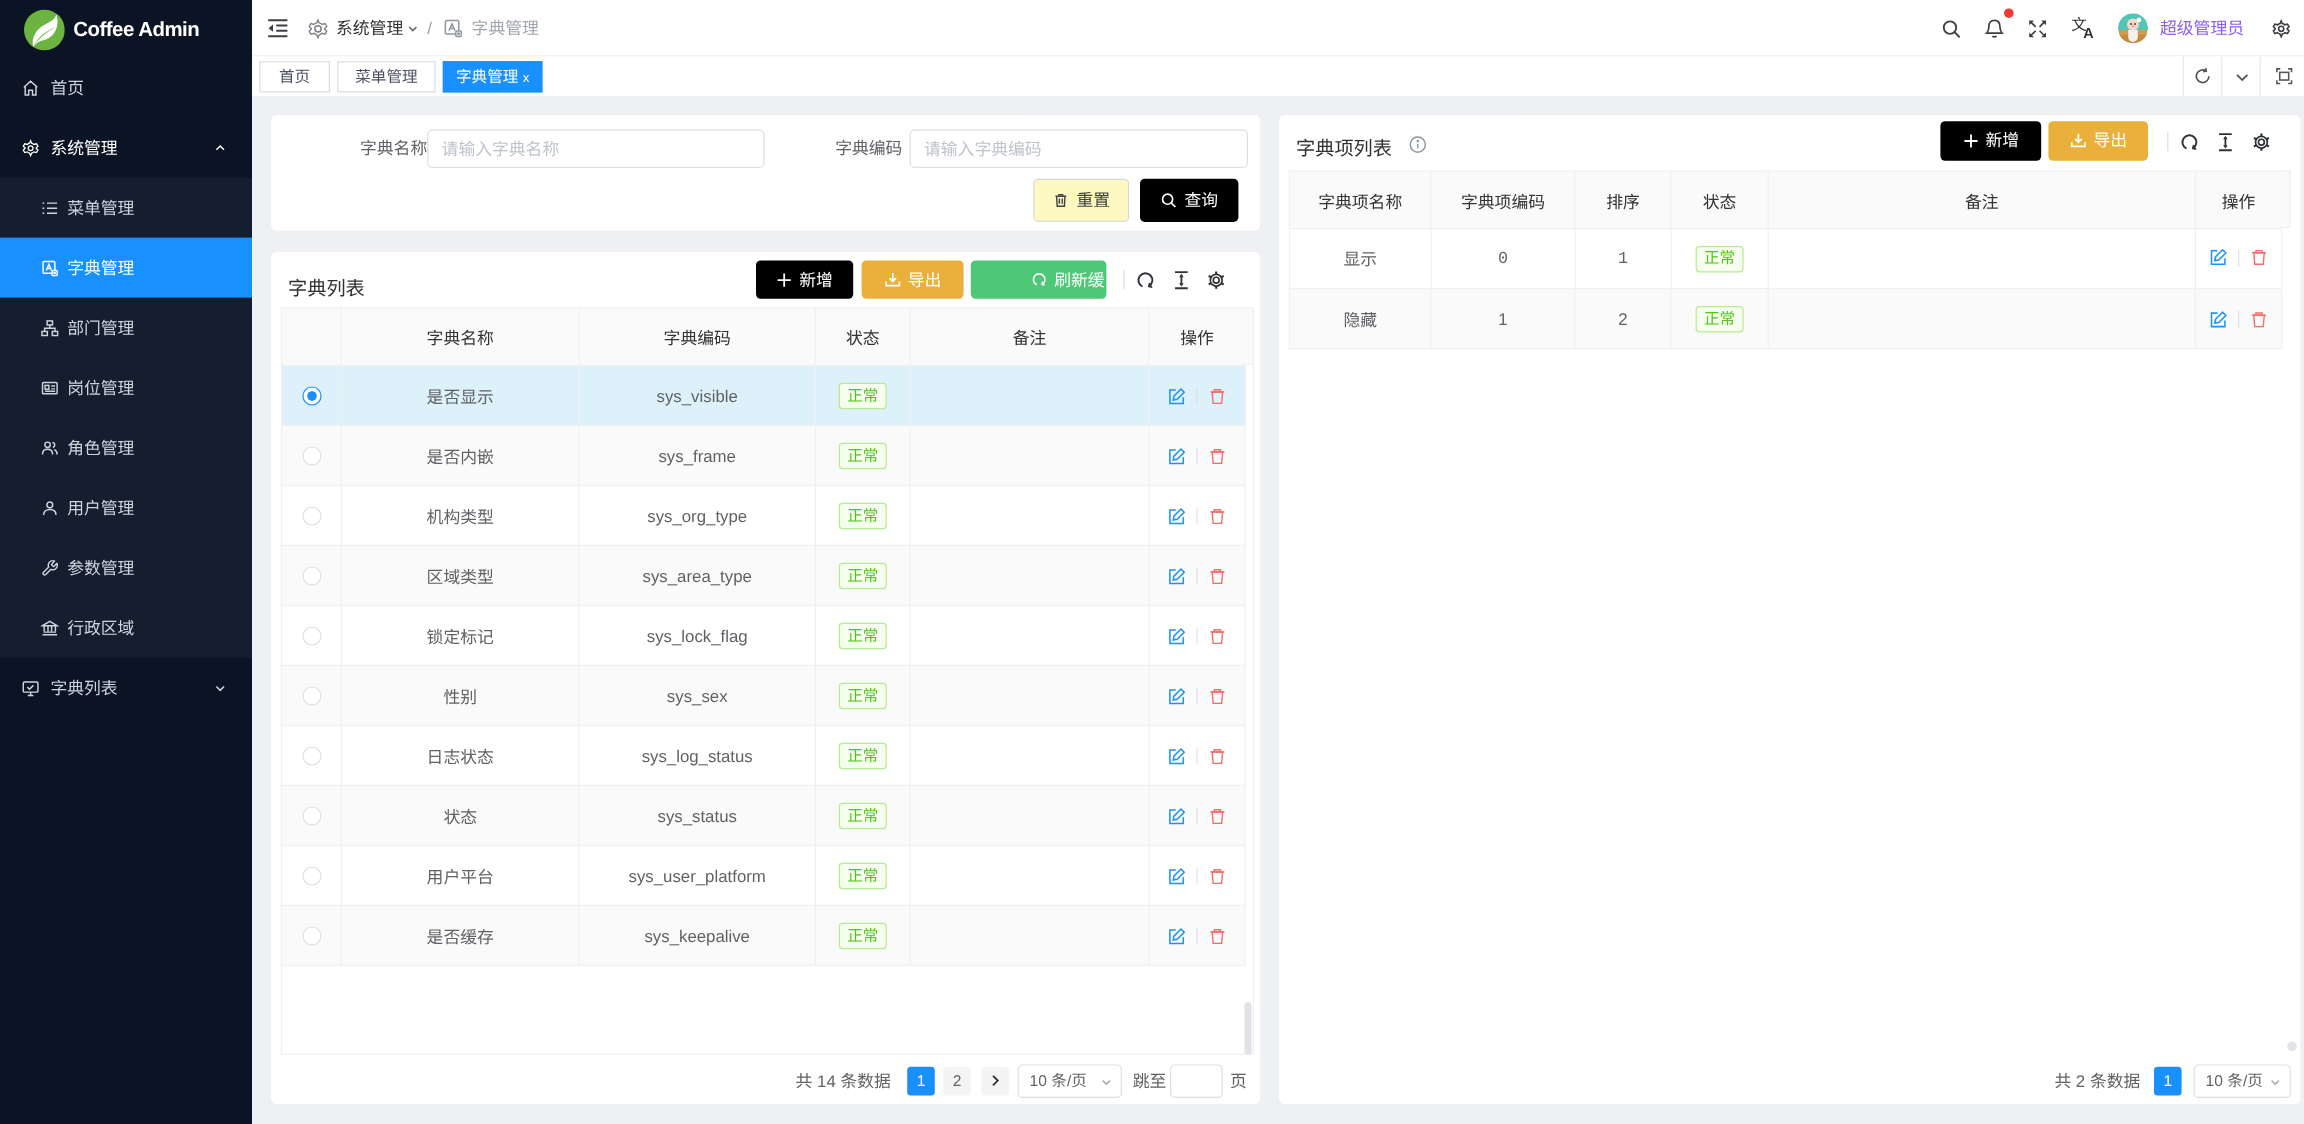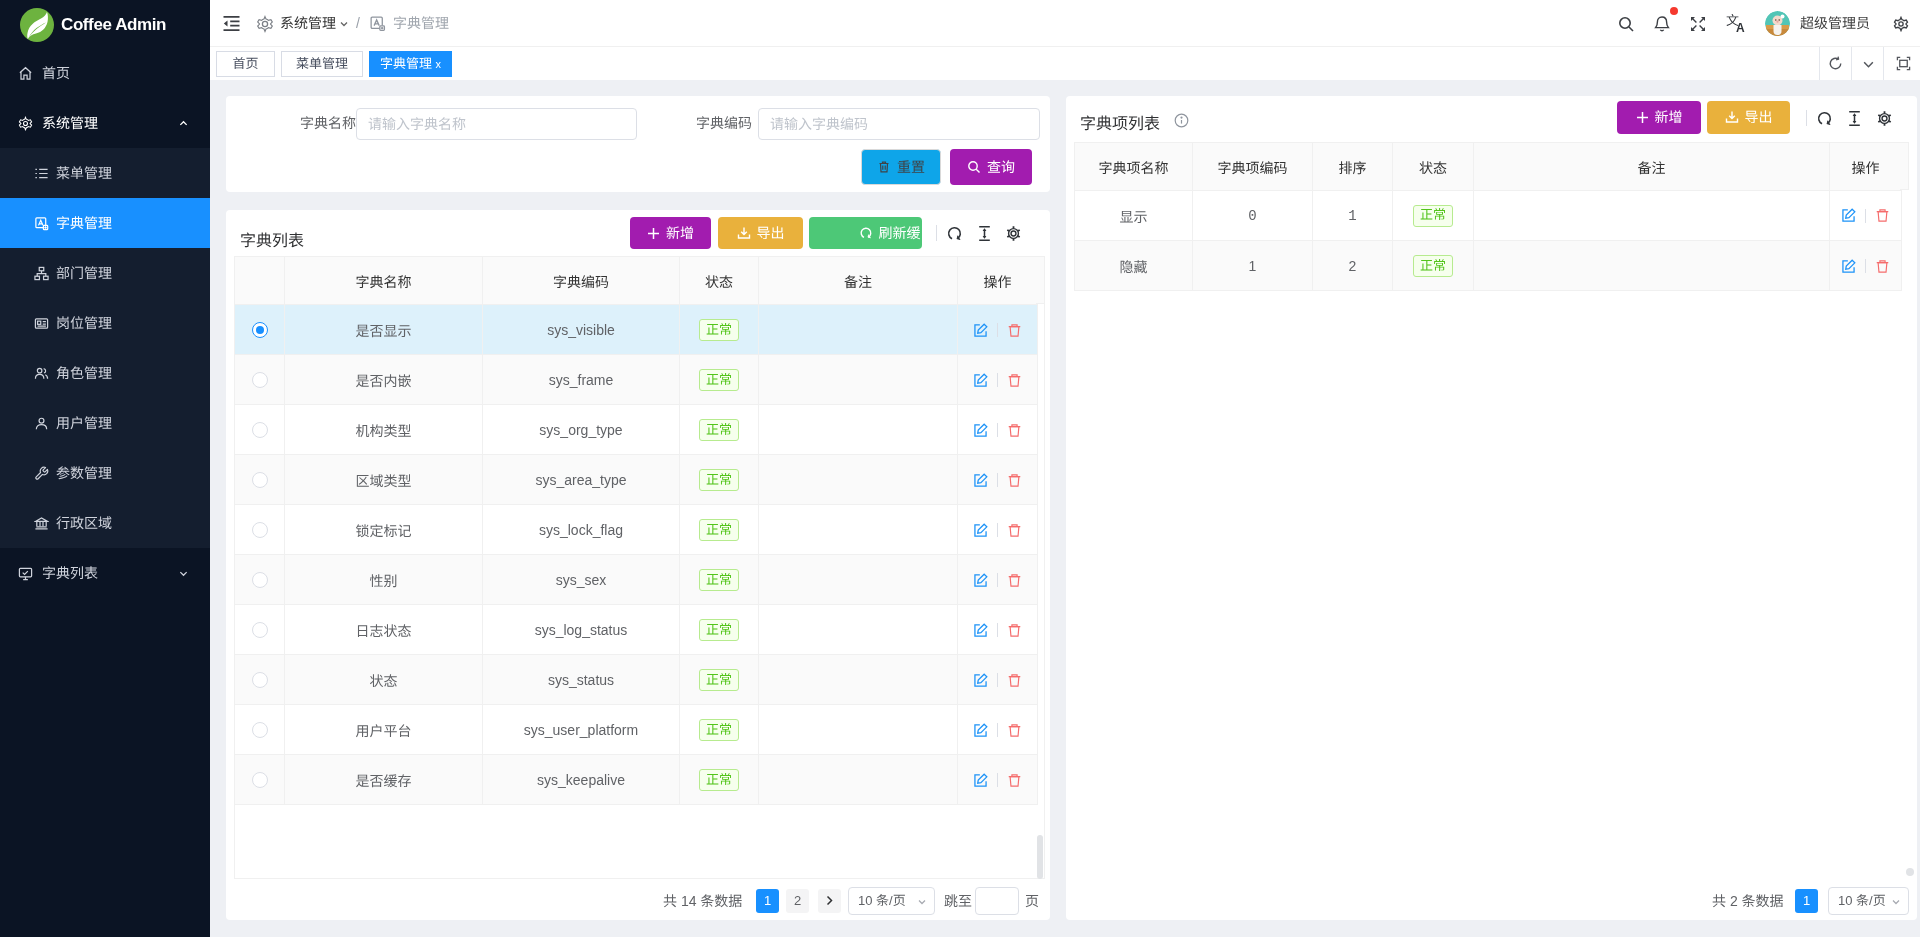--- a/index.html
+++ b/index.html
@@ -34,24 +34,24 @@
 
 .card{position:absolute;background:#fff;border-radius:4px;}
 .q{left:226px;top:96px;width:824px;height:96px;}
 .lc{left:226px;top:210px;width:824px;height:710px;}
 .rc{left:1066px;top:96px;width:851px;height:824px;}
 .lbl{position:absolute;height:31px;line-height:31px;color:#606266;text-align:right;white-space:nowrap;}
 .inp{position:absolute;height:32px;border:1px solid #dcdfe6;border-radius:4px;background:#fff;line-height:30px;padding-left:11px;color:#bfc4cc;font-size:14px;}
 
 .btn{position:absolute;border-radius:4px;font-size:14px;color:#fff;text-align:center;}
 .btn .bic{display:inline-block;vertical-align:-2px;margin-right:6px;}
-.b-blue{background:#a21caf;}
+.b-blue{background:#000000;}
 .b-yel{background:#e9b13c;}
 .b-grn{background:#4dc877;padding-left:48px;}
-.b-plain{background:#0ea5e9;border:1px solid #d9d9d9;color:#3f4347;}
+.b-plain{background:#fef9c3;border:1px solid #d9d9d9;color:#3f4347;}
 .cth{font-size:16px;color:#303133;position:absolute;}
 .hico{position:absolute;width:17px;height:17px;color:#2f3338;}
 .vsep{position:absolute;width:1px;height:16px;background:#dcdfe6;}
 
 .tbl{position:absolute;border-collapse:collapse;table-layout:fixed;font-size:14px;}
 .tbl th{background:#fafafa;color:#333;font-weight:500;border:1px solid #f0f0f0;text-align:center;font-size:14px;}
 .tbl td{border:1px solid #f0f0f0;text-align:center;color:#606266;background:#fff;}
 .tbl tr.z td{background:#fafafa;}
 .tbl tr.sel td{background:#ddf1fb;}
 .tag{display:inline-block;height:22px;line-height:20px;padding:0 6px;border:1px solid #b7eb8f;background:#f6ffed;color:#52c41a;border-radius:3px;font-size:13px;}
@@ -226,21 +226,21 @@
         <rect x="1" y="14" width="23" height="4" fill="#d89b4a"></rect>
         <rect x="1" y="18" width="23" height="7" fill="#c8893b"></rect>
         <circle cx="12.5" cy="9.5" r="5" fill="#f3d9cb"></circle>
         <circle cx="10.8" cy="9" r="0.8" fill="#5a3b2e"></circle>
         <circle cx="14.2" cy="9" r="0.8" fill="#5a3b2e"></circle>
         <circle cx="12.5" cy="10.7" r="1.1" fill="#e8a5a0"></circle>
         <path d="M8.5 14 h8 v6 a4 4 0 0 1 -8 0 Z" fill="#f5f2ee"></path>
         <circle cx="17.5" cy="5.5" r="2" fill="#fff"></circle>
       </g>
     </svg>
-  <span class="bc" style="left:1590px;color:#404040;">超级管理员</span>
+  <span class="bc" style="left:1590px;color:#8b5cf6;">超级管理员</span>
   <svg class="hic" style="left:1683px;top:16px;width:16px;height:16px;color:#3c3f44;" viewBox="0 0 18 18" fill="none" stroke="currentColor" stroke-width="1.5">
       <circle cx="9" cy="9" r="2.4"></circle>
       <path d="M9 1.6 L10 4 A5.3 5.3 0 0 1 12.4 5.3 L14.9 4.6 L16.3 7 L14.5 8.9 A5.6 5.6 0 0 1 14.5 9.1 L16.3 11 L14.9 13.4 L12.4 12.7 A5.3 5.3 0 0 1 10 14 L9 16.4 L8 14 A5.3 5.3 0 0 1 5.6 12.7 L3.1 13.4 L1.7 11 L3.5 9.1 A5.6 5.6 0 0 1 3.5 8.9 L1.7 7 L3.1 4.6 L5.6 5.3 A5.3 5.3 0 0 1 8 4 Z"></path>
     </svg>
 </div>
 
 <div class="tr">
   <div class="tab" style="left:6px;width:59px;">首页</div>
   <div class="tab" style="left:71px;width:82px;">菜单管理</div>
   <div class="tab act" style="left:159px;width:83px;">字典管理 <span style="font-size:11px;">x</span></div>

